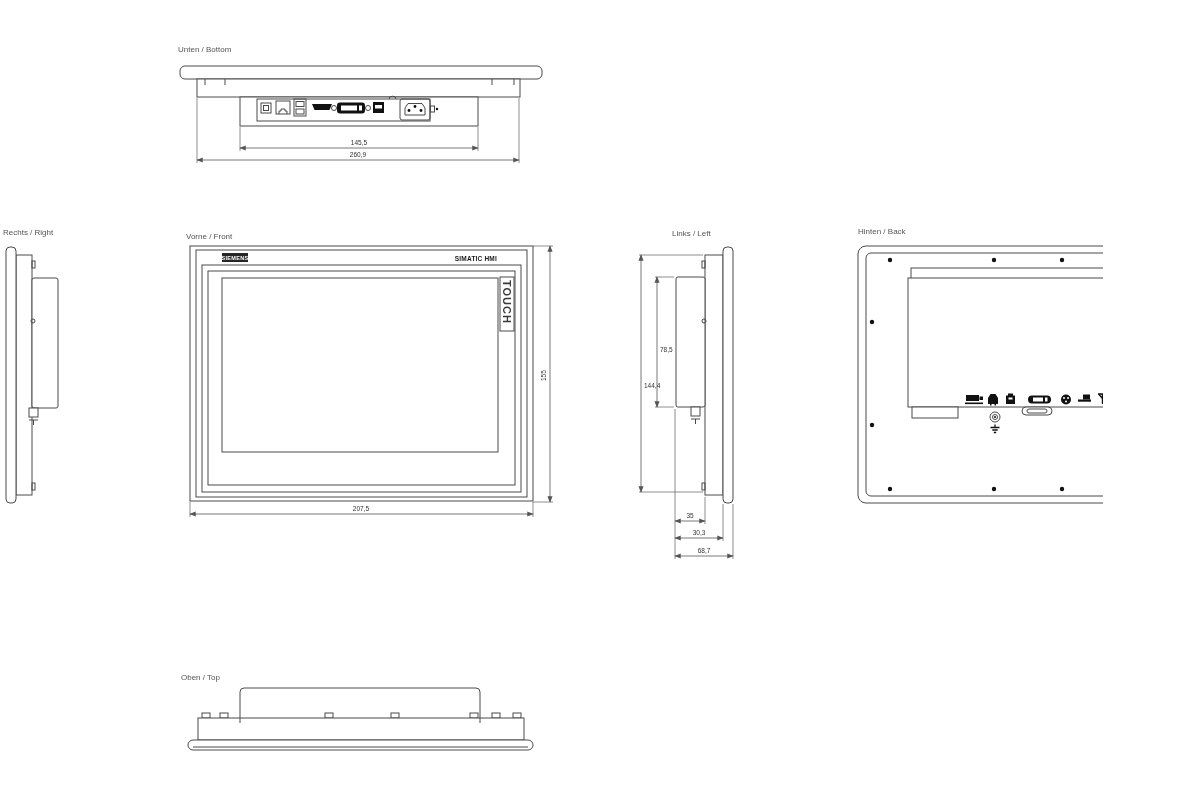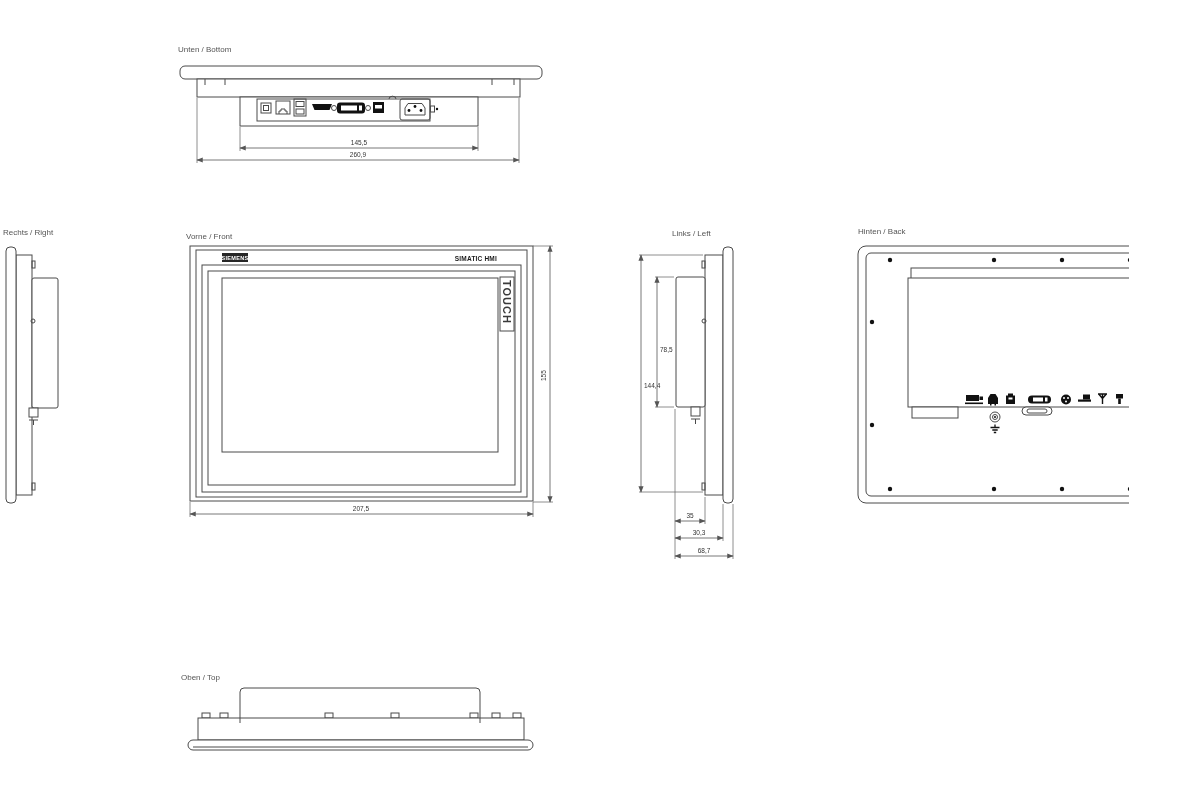--- a/index.html
+++ b/index.html
@@ -1,17 +1,17 @@
 <!DOCTYPE html>
 <html><head>
 <meta charset="utf-8">
 <style>
   html,body{margin:0;padding:0;background:#fff;}
   #canvas{position:relative;width:1103px;height:800px;background:#fff;overflow:hidden;
-          font-family:"Liberation Sans",sans-serif;padding-left:26px;}
+          font-family:"Liberation Sans",sans-serif;}
   svg{position:absolute;left:0;top:0;}
   svg text{font-family:"Liberation Sans",sans-serif;}
   .view-label{font-size:8px;fill:#555;}
   .dim-text{font-size:6.5px;fill:#333;}
   .oln{fill:none;stroke:#4a4a4a;stroke-width:1;}
   .olnw{fill:#fff;stroke:#4a4a4a;stroke-width:1;}
   .thin{fill:none;stroke:#6a6a6a;stroke-width:0.75;}
   .dim{fill:none;stroke:#555;stroke-width:0.8;}
   .fl{fill:#111;stroke:none;}
   .wfl{fill:#fff;stroke:none;}

